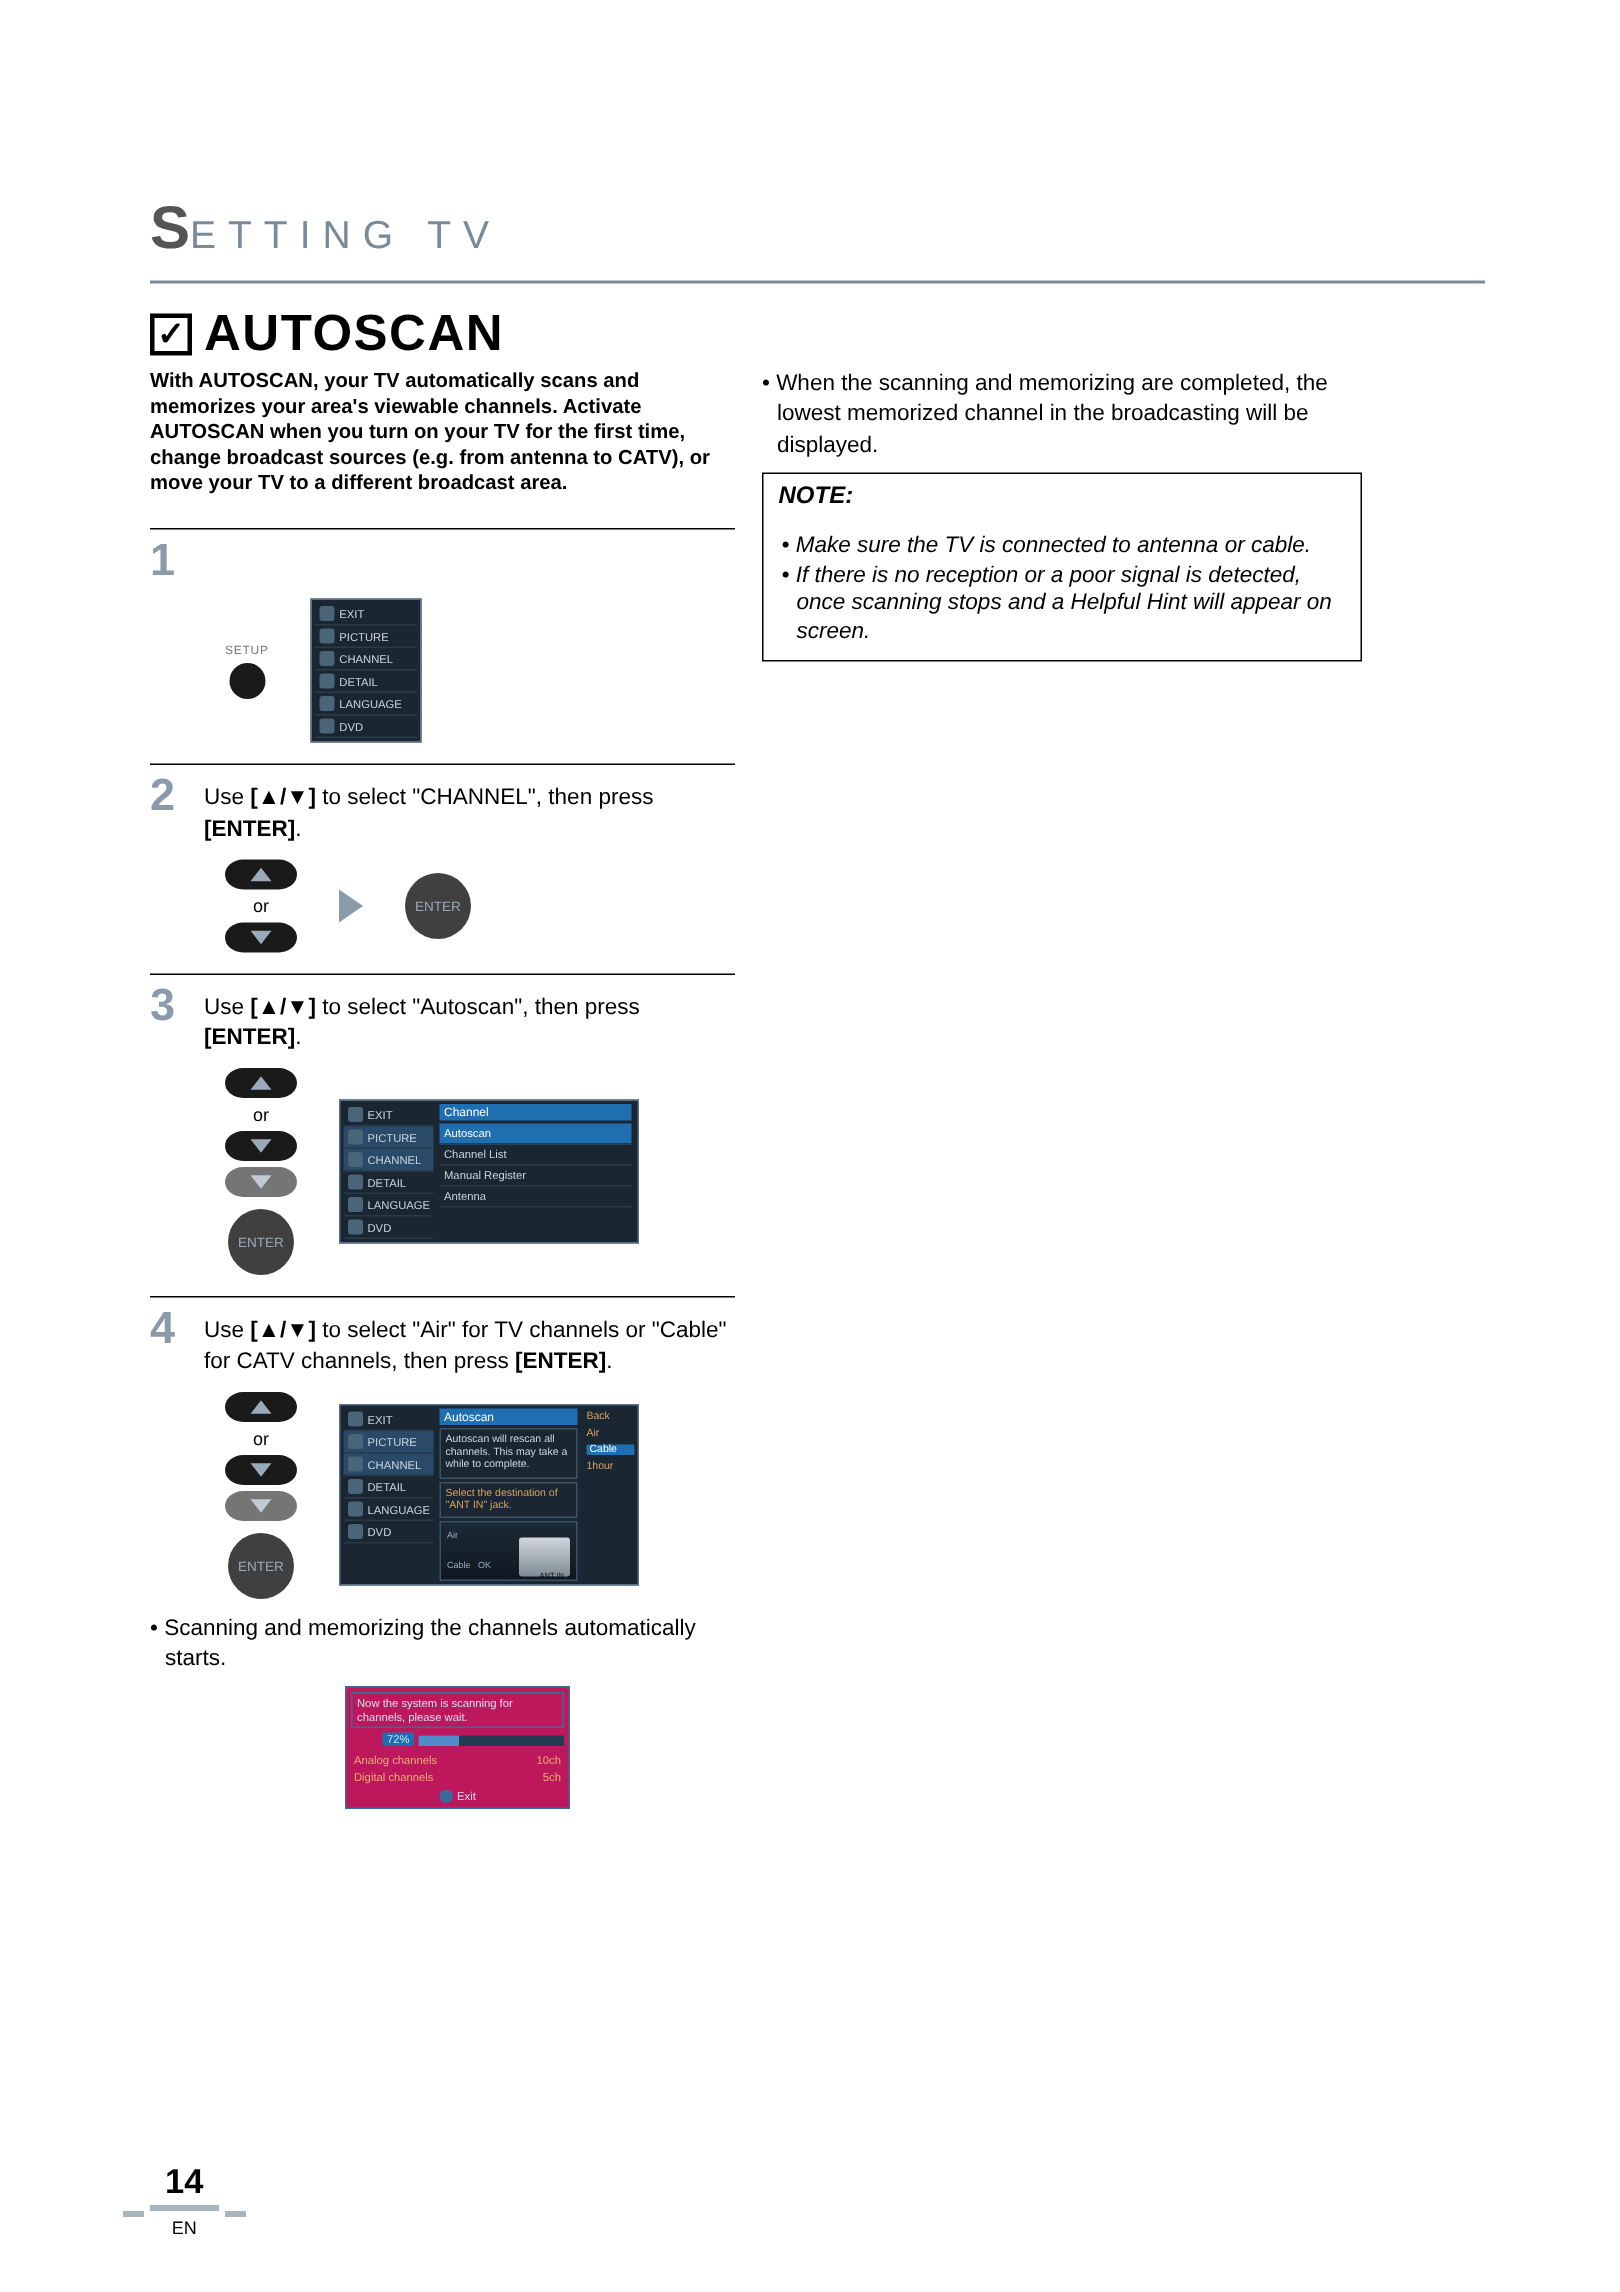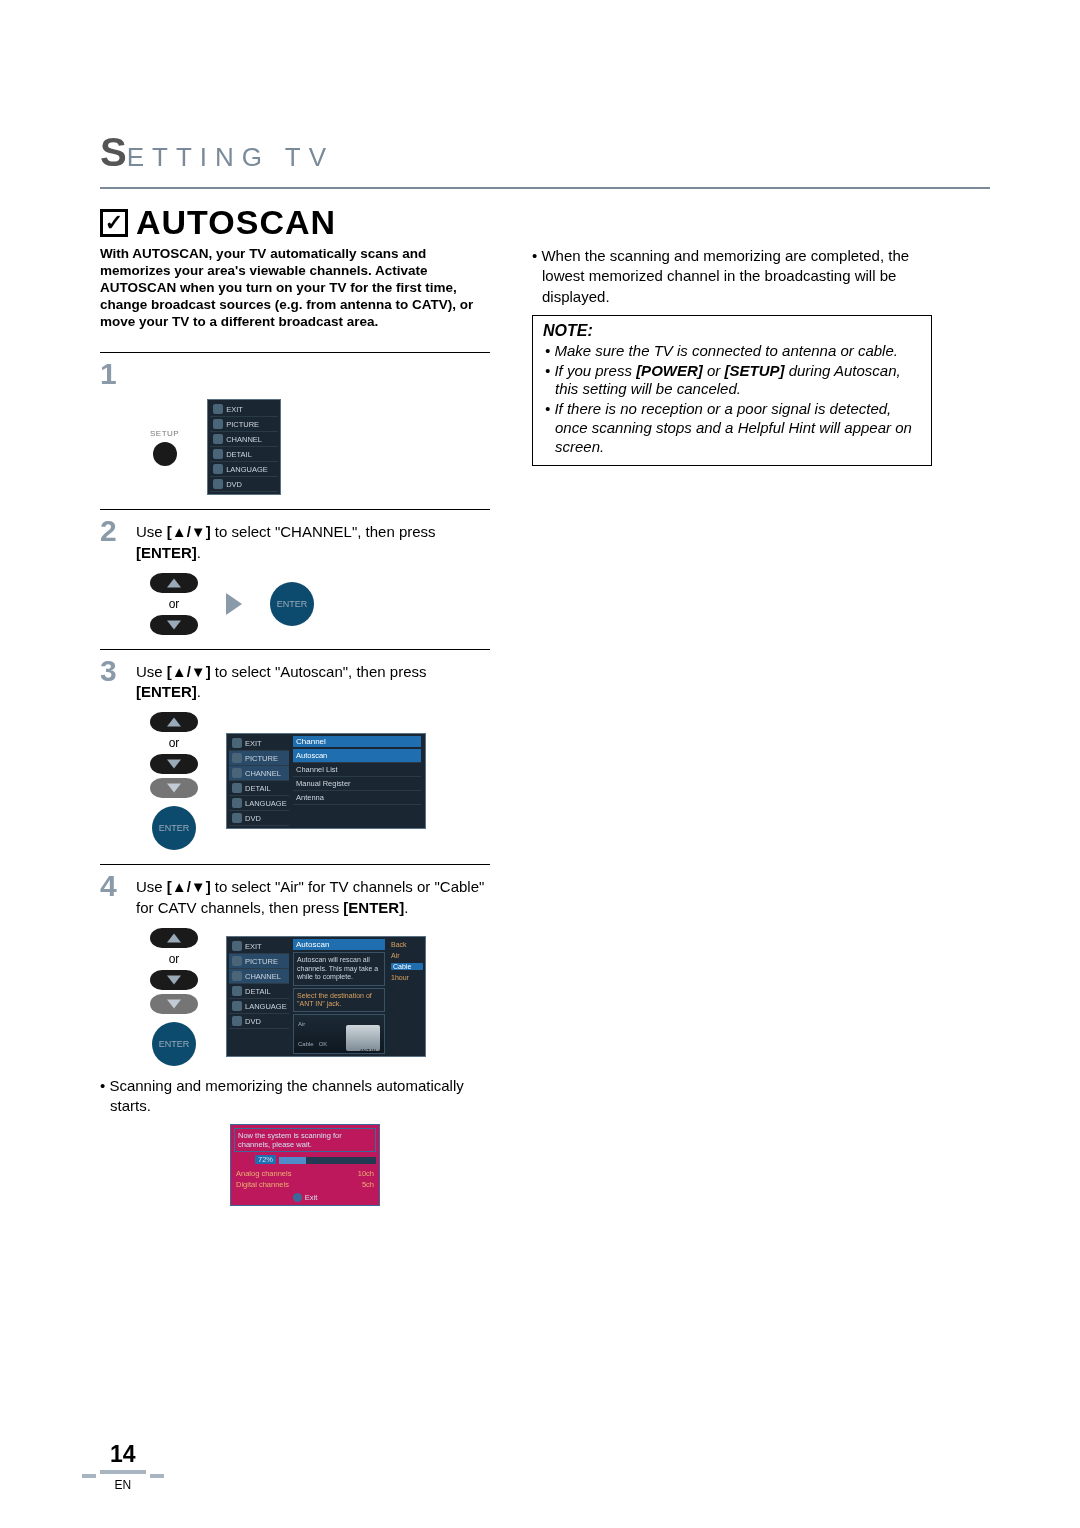--- a/index.html
+++ b/index.html
@@ -42,21 +42,21 @@
     font-size: 22px;
     font-weight: bold;
   }
   .heading {
     font-size: 34px;
     font-weight: 900;
     letter-spacing: 1px;
   }
   .columns {
     display: flex;
-    gap: 42px;
+    gap: 18px;
   }
   .col-left { width: 390px; }
   .col-right { width: 400px; }
   .intro {
     font-size: 13.5px;
     font-weight: 700;
     line-height: 1.25;
     margin-bottom: 22px;
   }
   .step {
@@ -96,21 +96,21 @@
     transform: translate(-50%, -50%);
     width: 0; height: 0;
     border-left: 7px solid transparent;
     border-right: 7px solid transparent;
   }
   .arrow-btn.up::after { border-bottom: 9px solid #9aaab8; }
   .arrow-btn.down::after { border-top: 9px solid #9aaab8; }
   .or-label { font-size: 12px; }
   .enter-btn {
     width: 44px; height: 44px;
-    background: #0c4a6e;
+    background: #404040;
     border-radius: 50%;
     color: #9aaab8;
     font-size: 9px;
     display: inline-flex;
     align-items: center;
     justify-content: center;
   }
   .play-tri {
     width: 0; height: 0;
     border-top: 11px solid transparent;
@@ -290,21 +290,21 @@
   }
   .right-top::before { content: "• "; }
   .note-box {
     border: 1.5px solid #000;
     padding: 6px 10px 8px 10px;
   }
   .note-title {
     font-style: italic;
     font-weight: 900;
     font-size: 16px;
-    margin-bottom: 2px;
+    margin-bottom: 15px;
   }
   .note-box ul {
     list-style: none;
     font-style: italic;
     font-size: 15px;
     line-height: 1.25;
   }
   .note-box ul li {
     padding-left: 12px;
     text-indent: -10px;
@@ -551,21 +551,20 @@
       </div>
     </div>
   </div>
 
   <div class="col-right">
     <p class="right-top">When the scanning and memorizing are completed, the lowest memorized channel in the broadcasting will be displayed.</p>
     <div class="note-box">
       <div class="note-title">NOTE:</div>
       <ul>
         <li>Make sure the TV is connected to antenna or cable.</li>
-        <li>If you press <b>[POWER]</b> or <b>[SETUP]</b> during Autoscan, this setting will be canceled.</li>
         <li>If there is no reception or a poor signal is detected, once scanning stops and a Helpful Hint will appear on screen.</li>
       </ul>
     </div>
   </div>
 </div>
 
 <div class="page-footer">
   <div class="pnum">14</div>
   <div style="margin-top:4px">EN</div>
 </div>

